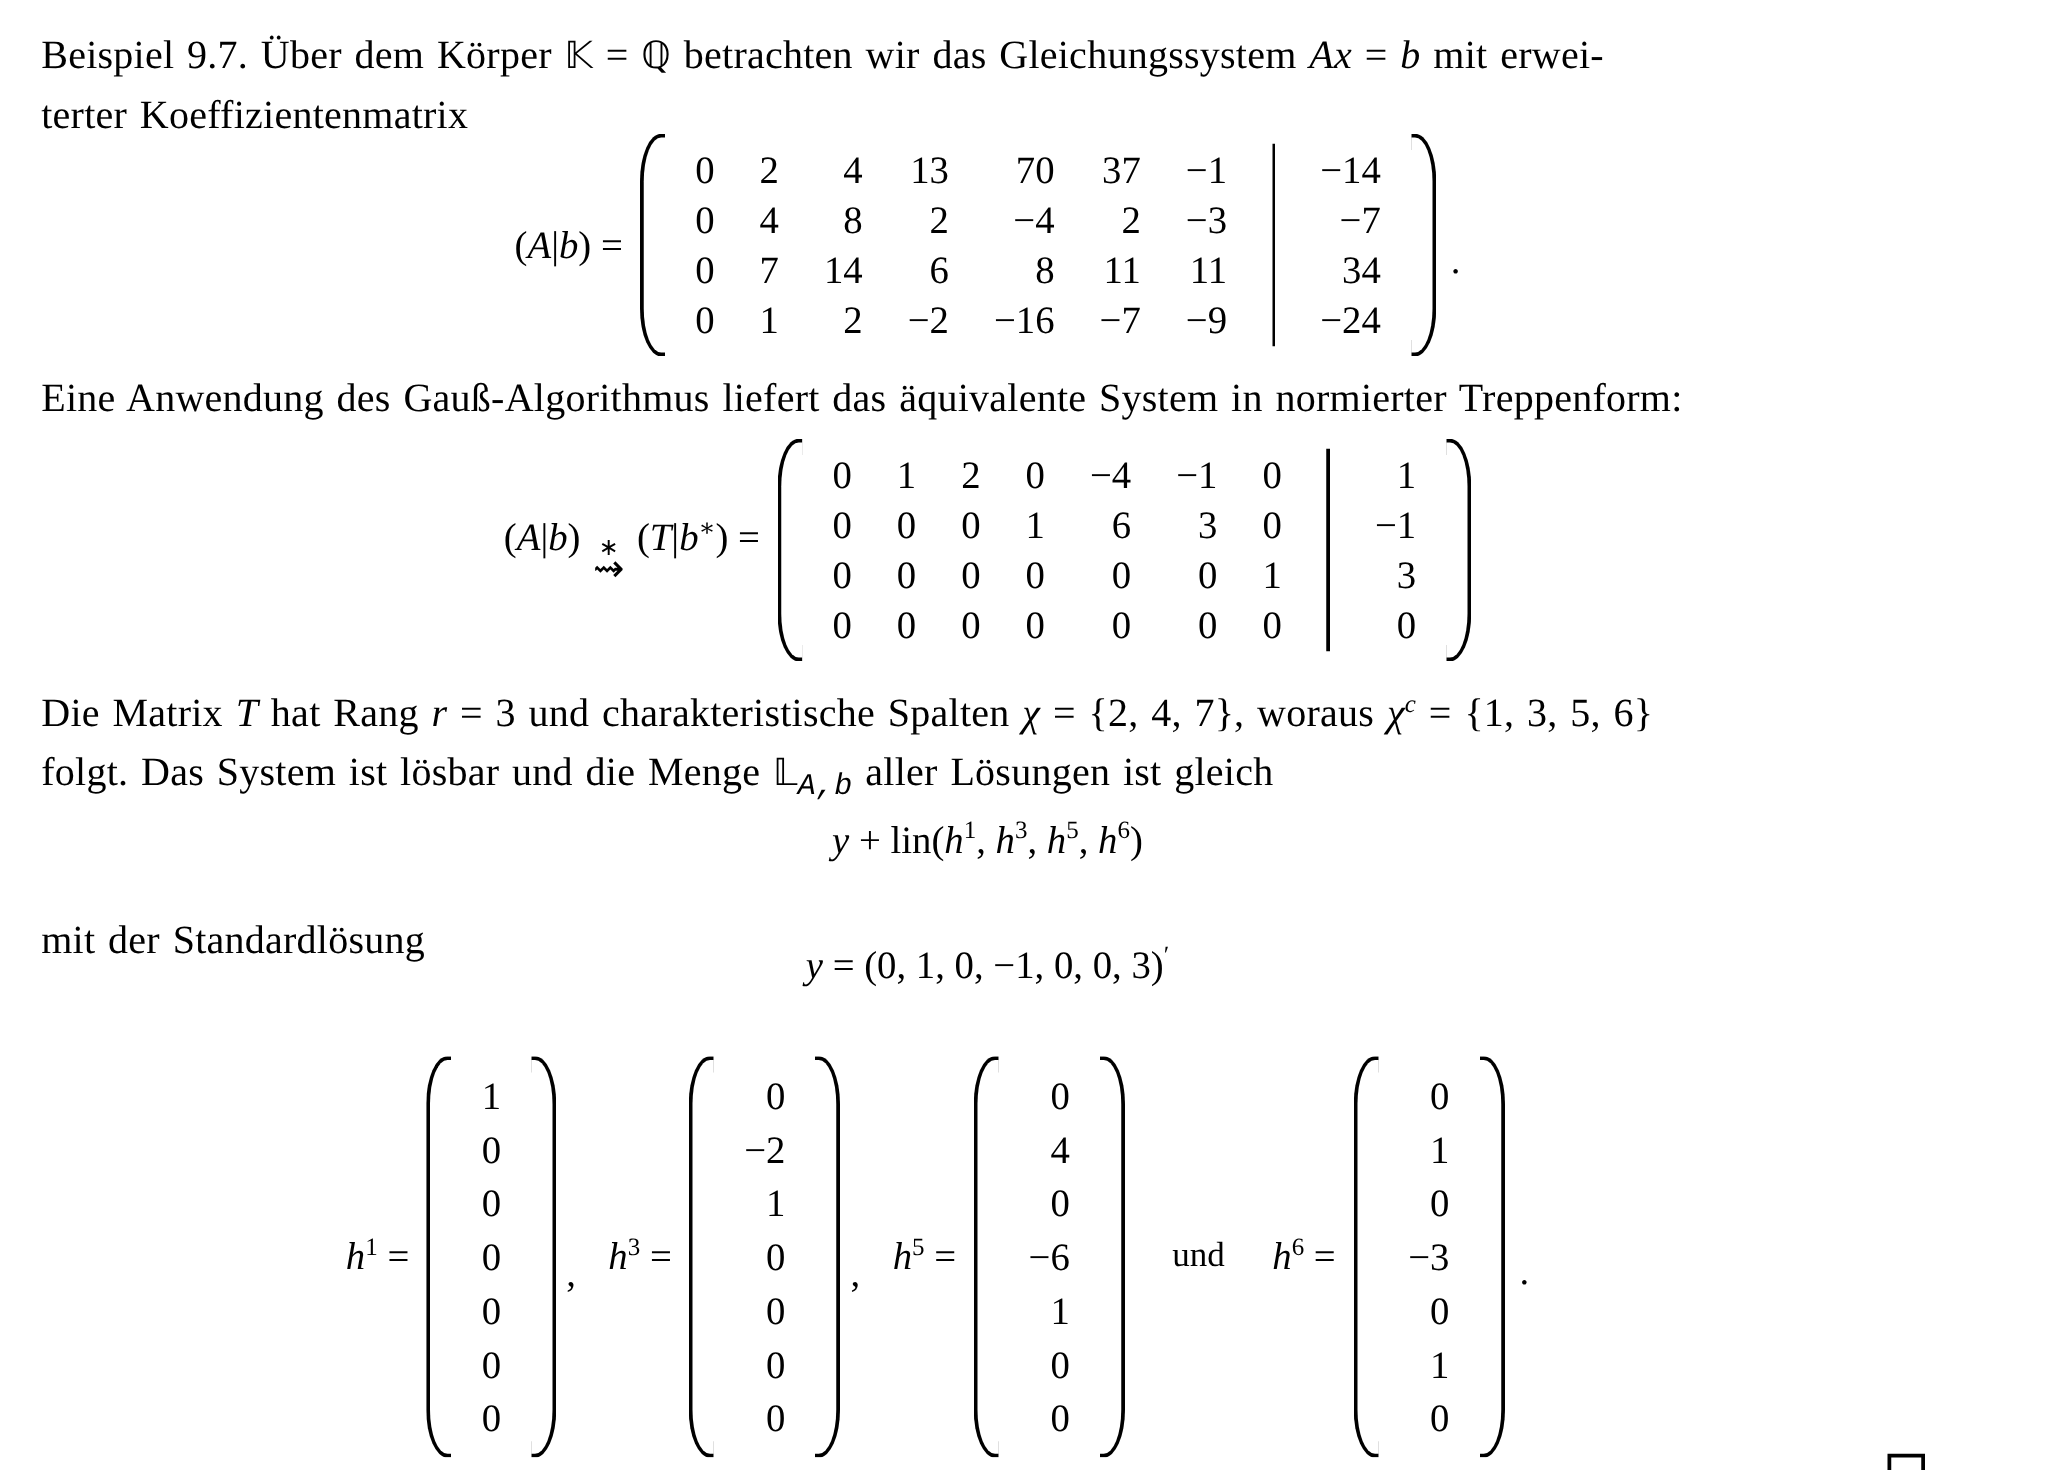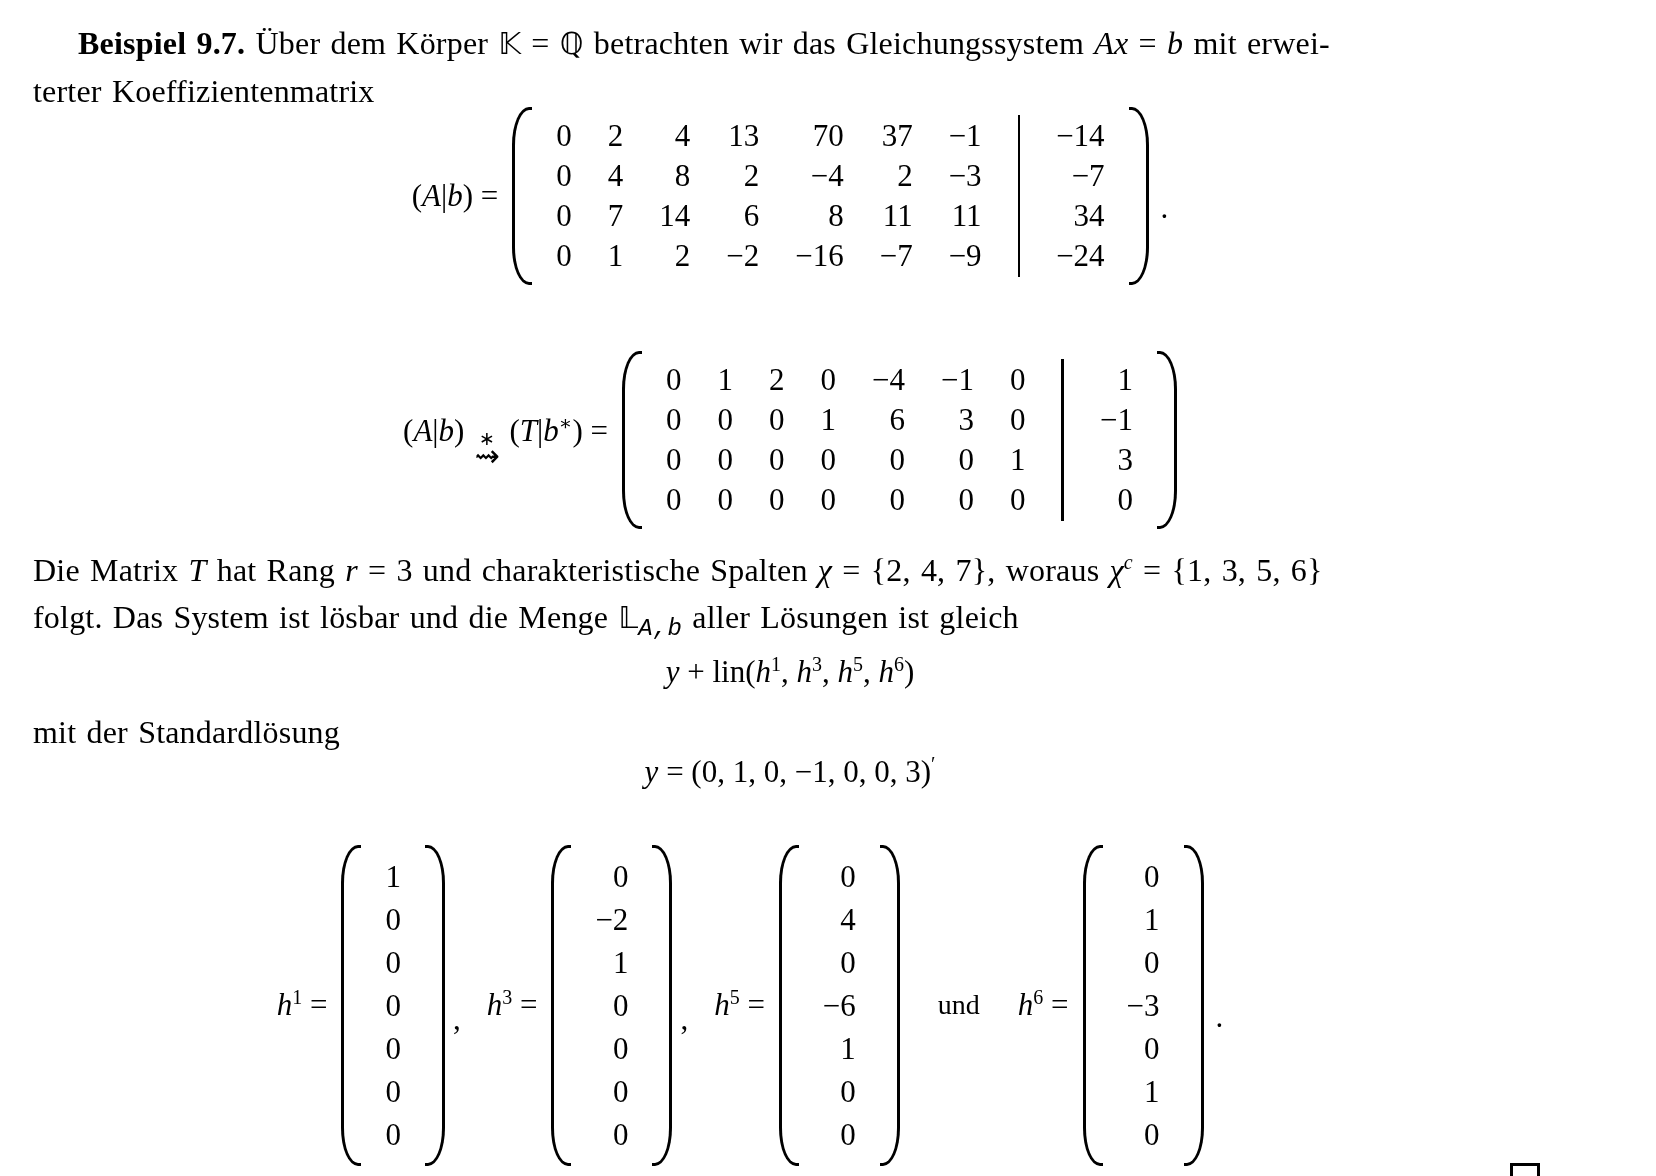--- a/index.html
+++ b/index.html
@@ -5,21 +5,21 @@
   html,body { margin:0; padding:0; background:#ffffff; }
   .page {
     position:relative; width:1656px; height:1176px;
     background:#ffffff; color:#000000; overflow:hidden;
     font-family:"Liberation Serif","DejaVu Serif",serif;
   }
   .para {
     position:absolute; left:33px; font-size:32px; line-height:46px;
     letter-spacing:0.2px; word-spacing:2px; white-space:nowrap;
   }
-  .bold { font-weight:bold;margin-left:45px; }
+  .bold { font-weight:normal; }
   .it { font-style:italic;font-family:Liberation Serif, serif; }
   .bb { font-family:"DejaVu Sans","DejaVu Serif",sans-serif; font-size:30px; }
   sup.s { font-size:20px; line-height:0; vertical-align:super; }
   sub.s { font-size:24px; line-height:0; vertical-align:sub; font-style:italic;font-family:Liberation Mono, monospace; }
 
   .display {
     position:absolute; left:0; width:1580px;
     display:flex; justify-content:center; align-items:center;
   }
   .display.narrow { width:1500px; }
@@ -101,20 +101,21 @@
         <span class="mcell">−14</span>
         <span class="mcell">−7</span>
         <span class="mcell">34</span>
         <span class="mcell">−24</span>
       </div>
       <div class="paren rp"></div>
     </div>
     <span class="trail">.</span>
   </div>
 
+  <div class="para" style="top:295px">Eine Anwendung des Gauß-Algorithmus liefert das äquivalente System in normierter Treppenform:</div>
 
   <div class="display" style="top:342px;height:196px">
     <span class="mlabel"><span>(</span><span class="it">A</span><span>|</span><span class="it">b</span><span>)</span><span class="xarrow">
           <span class="st">∗</span>
           <span class="ar">⇝</span>
         </span><span>(</span><span class="it">T</span><span>|</span><span class="it">b</span><sup class="s">∗</sup><span>)</span><span> = </span></span>
     <div class="mat">
       <div class="paren lp"></div>
       <div class="mbody">
         <span class="mcell">0</span>
@@ -157,21 +158,21 @@
     </div>
   </div>
 
   <div class="para" style="top:547px"><span>Die Matrix </span><span class="it">T</span><span> hat Rang </span><span class="it">r</span><span> = 3 und charakteristische Spalten </span><span class="it">χ</span><span> = {2, 4, 7}, woraus </span><span class="it">χ</span><sup class="s it">c</sup><span> = {1, 3, 5, 6}</span></div>
   <div class="para" style="top:594px"><span>folgt. Das System ist lösbar und die Menge </span><span class="bb">𝕃</span><sub class="s">A,b</sub><span> aller Lösungen ist gleich</span></div>
 
   <div class="display" style="top:644px;height:56px">
     <span class="formula"><span class="it">y</span><span> + </span><span>lin(</span><span class="it">h</span><sup class="s">1</sup><span>, </span><span class="it">h</span><sup class="s">3</sup><span>, </span><span class="it">h</span><sup class="s">5</sup><span>, </span><span class="it">h</span><sup class="s">6</sup><span>)</span></span>
   </div>
 
-  <div class="para" style="top:709px">mit der Standardlösung</div>
+  <div class="para" style="top:728px">mit der Standardlösung</div>
 
   <div class="display" style="top:746px;height:52px">
     <span class="formula"><span class="it">y</span><span> = </span><span>(0, 1, 0, −1, 0, 0, 3)</span><sup class="s">′</sup></span>
   </div>
 
 
   <div class="display narrow" style="top:843px;height:324px">
 
     <span class="mlabel"><span class="it">h</span><sup class="s">1</sup><span> = </span></span>
     <div class="mat">

